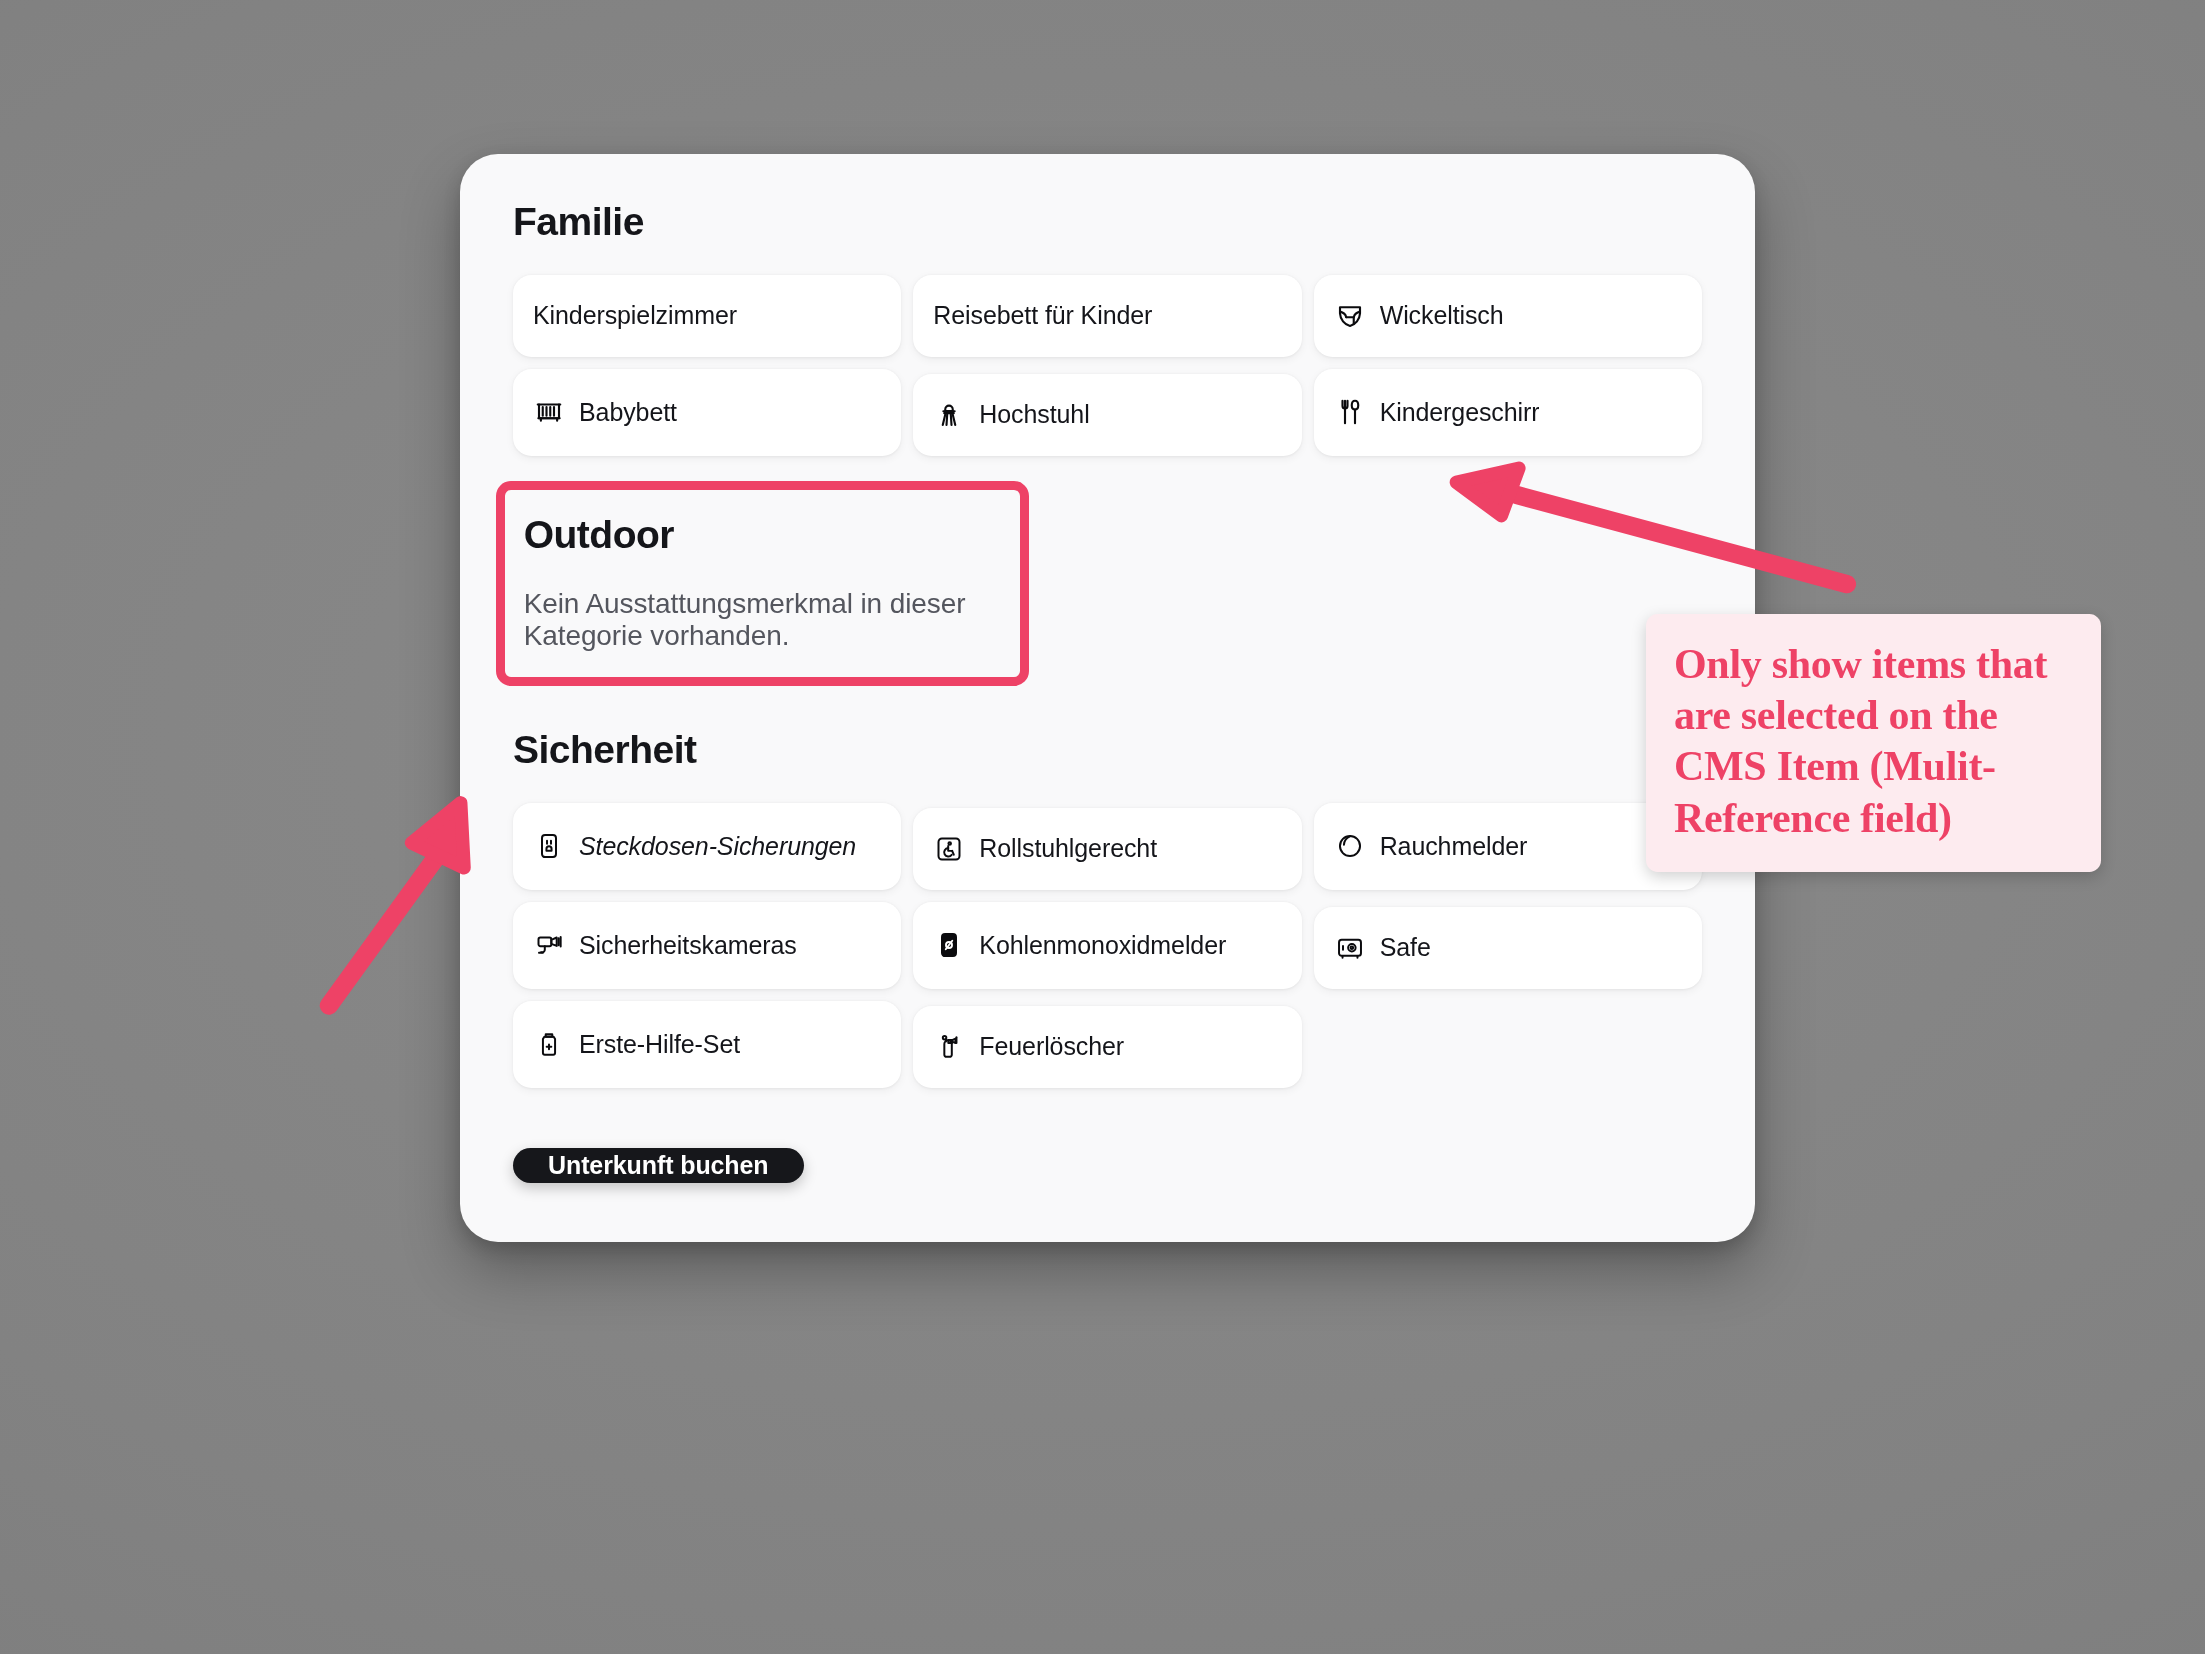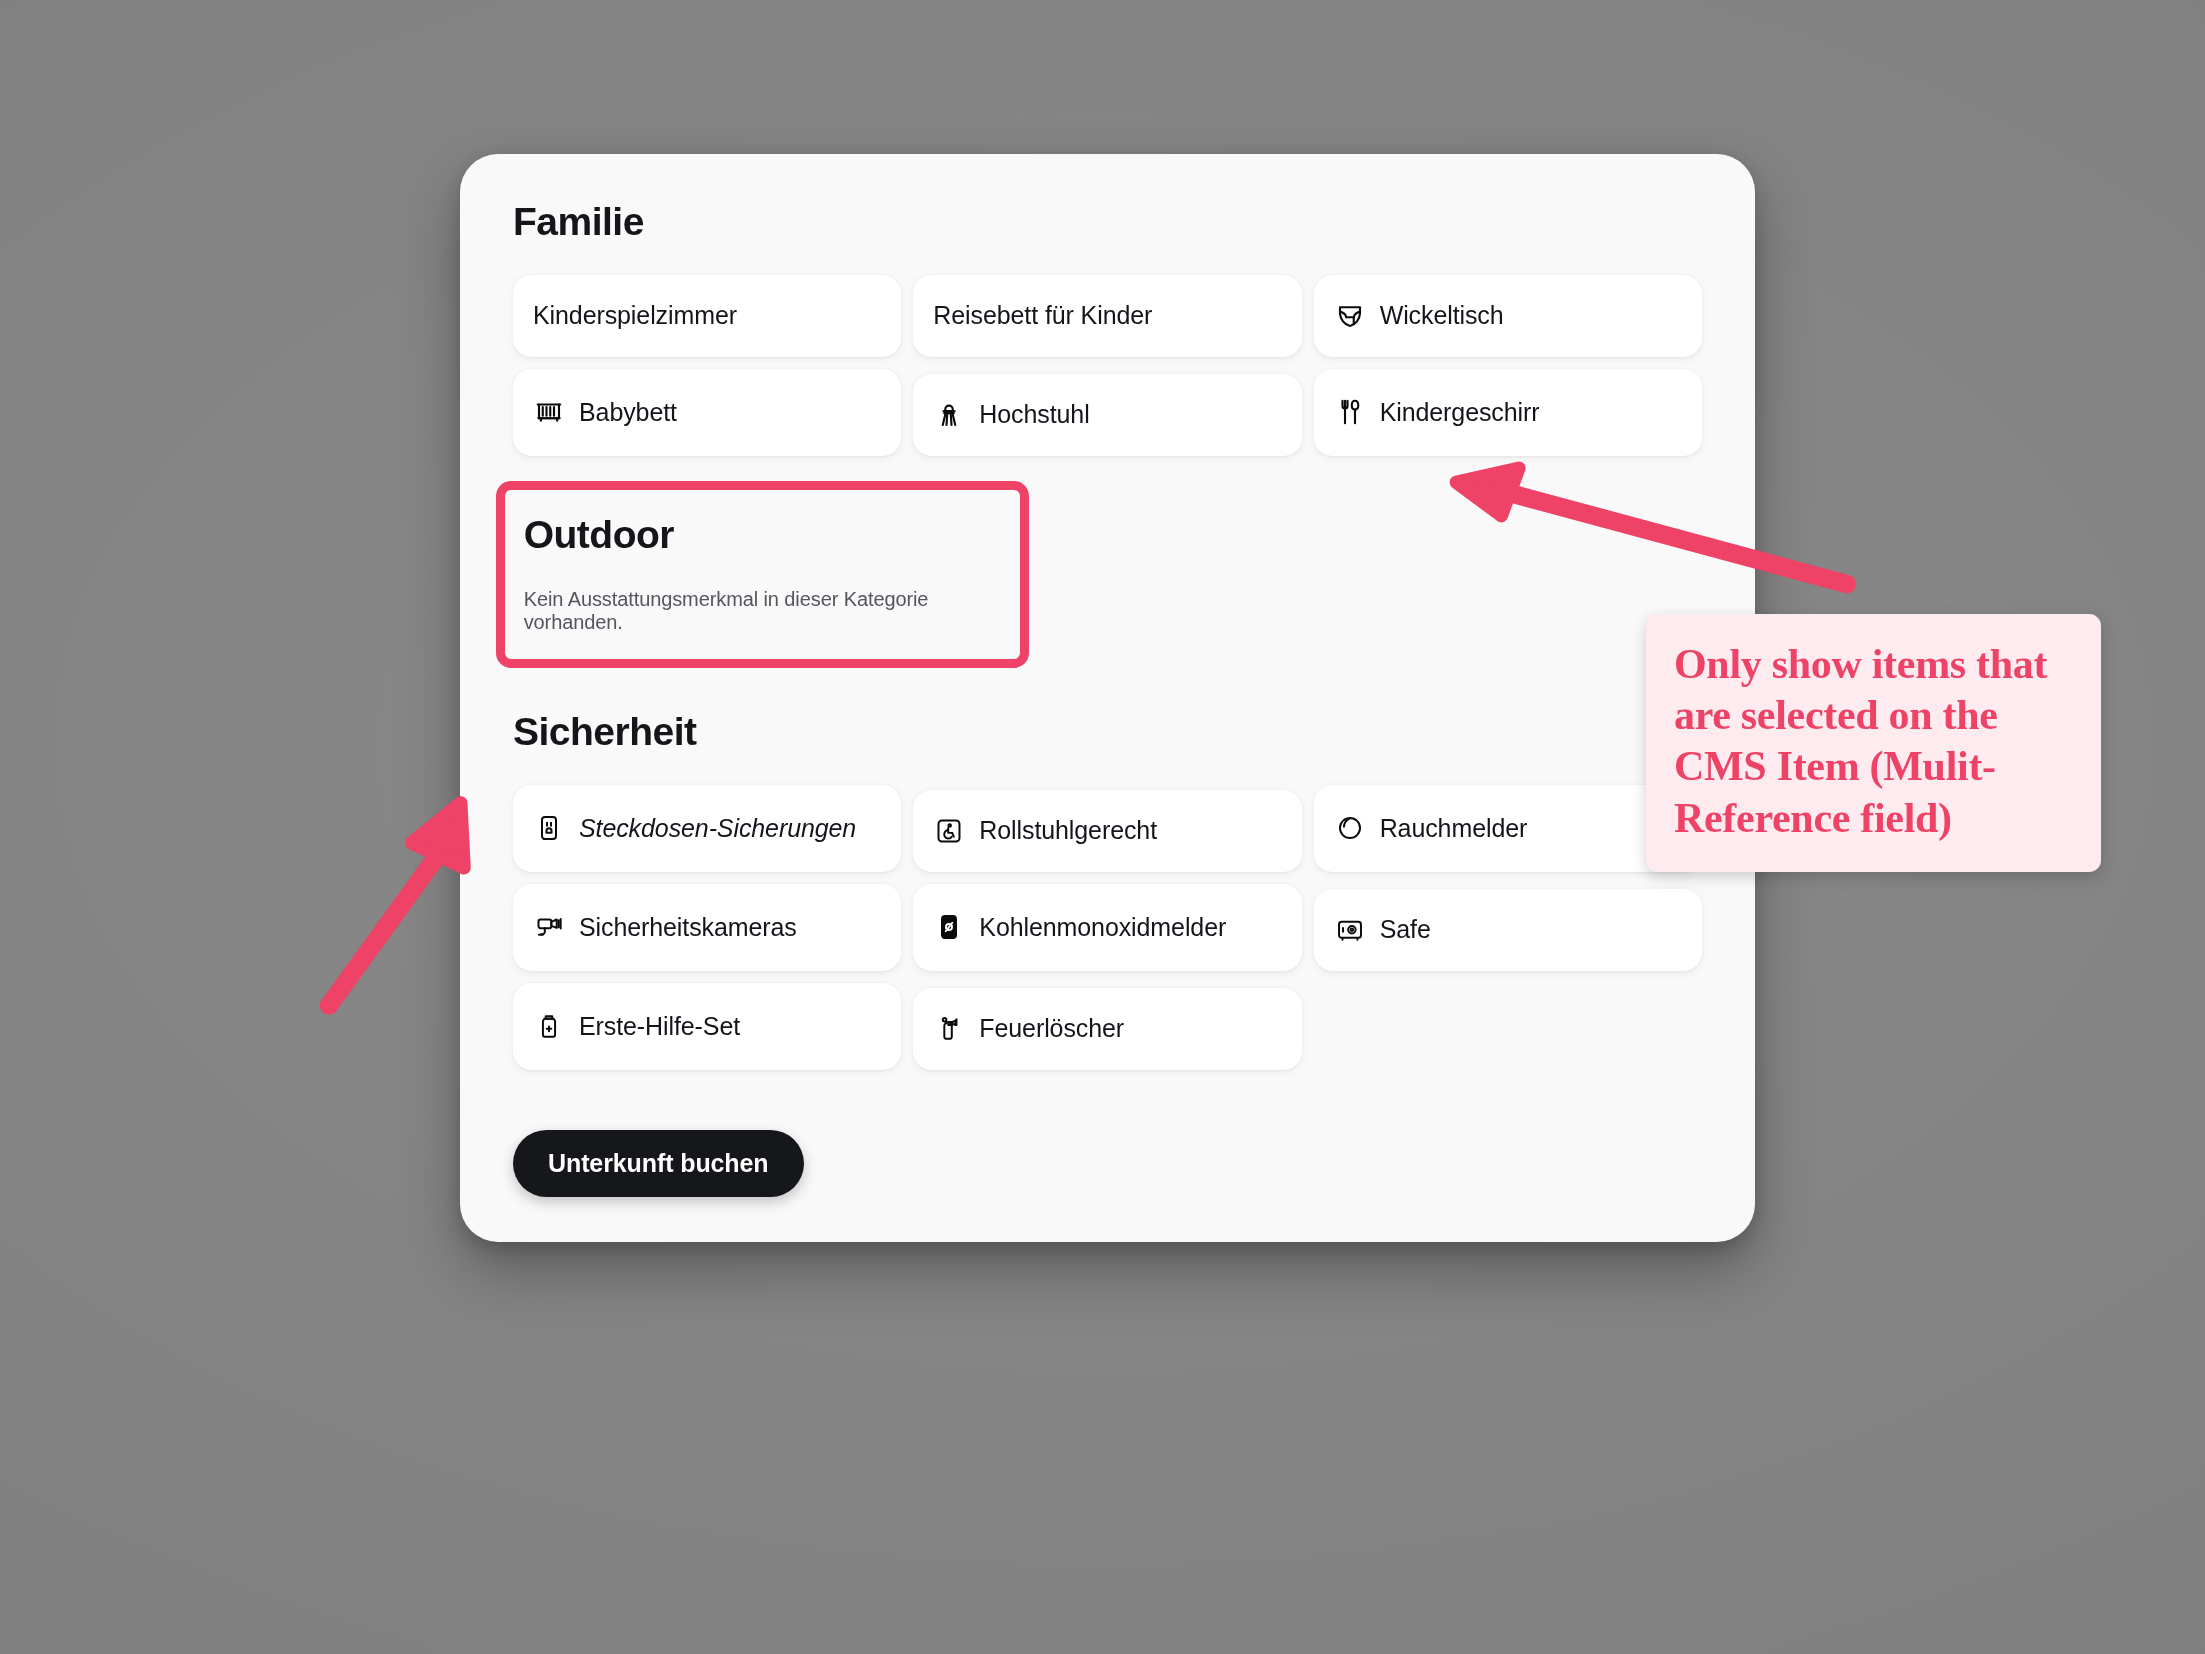--- a/index.html
+++ b/index.html
@@ -103,39 +103,39 @@
     width: 533px;
     border: 9.2px solid #EE4266;
     border-radius: 15px;
     padding: 23.4px 17.5px 25px 17.5px;
     background: transparent;
   }
   .empty-wrap .section-title { margin-left: 1.7px; }
   .empty-text {
     margin-top: 30px;
     margin-left: 1.7px;
-    font-size: 20px;
+    font-size: 28px;
     font-weight: 400;
     color: #54565E;
     letter-spacing: -0.1px;
   }
 
   .sicherheit-title { margin-top: 42px; }
 
   
   .cta {
     display: inline-flex;
     align-items: center;
     justify-content: center;
     margin-top: 60px;
     background: #16171B;
     color: #FFFFFF;
     border: none;
     border-radius: 834px;
-    padding: 19px 35px;
+    padding: 3px 35px;
     font-family: "Liberation Sans", sans-serif;
     font-size: 25px;
     font-weight: 600;
     letter-spacing: -0.1px;
     box-shadow: 0 5px 13.4px rgba(0,0,0,0.22);
     cursor: pointer;
   }
 
   
   .annot {

